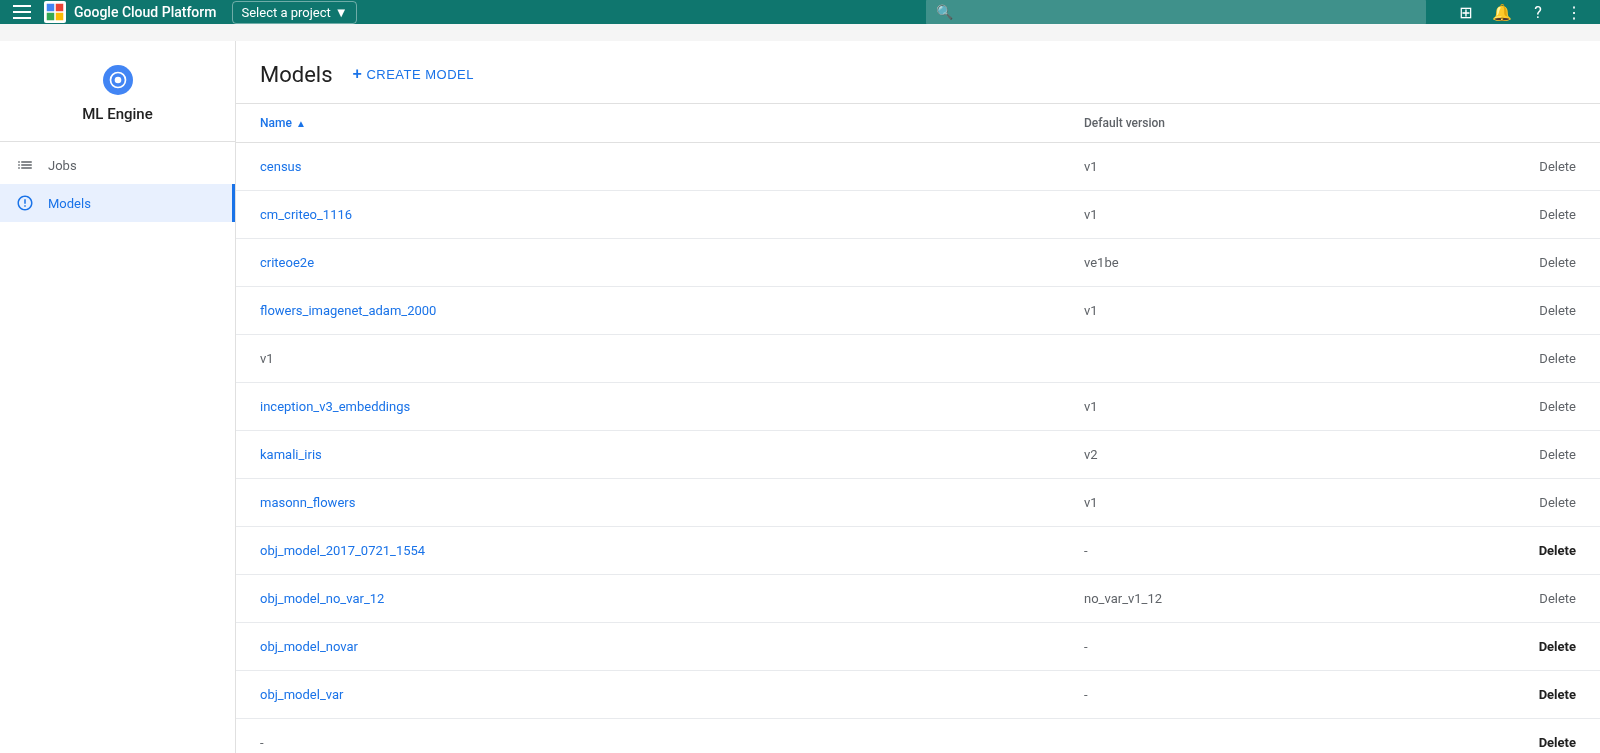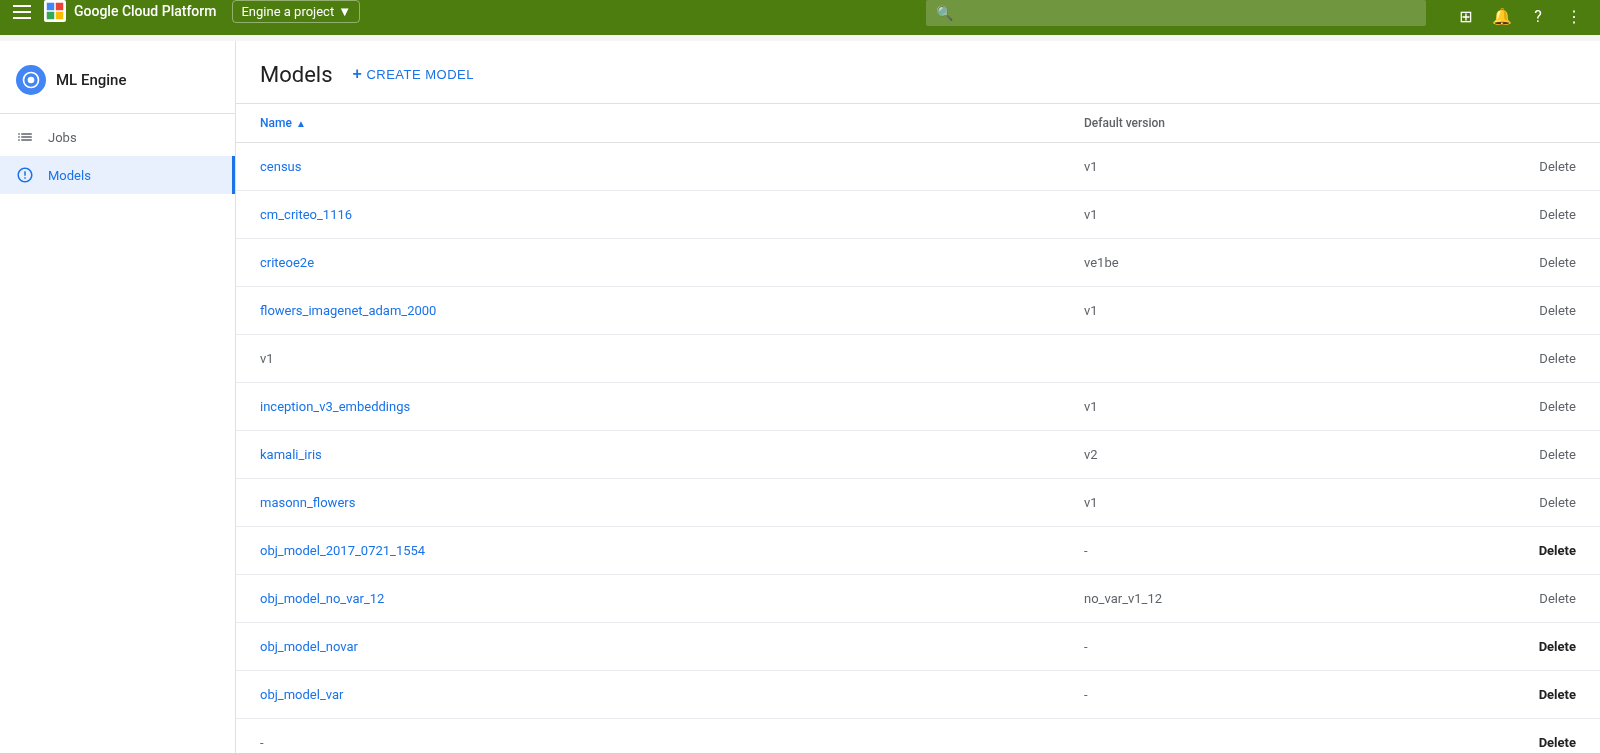--- a/index.html
+++ b/index.html
@@ -1,23 +1,23 @@
 <!DOCTYPE html>
 <html><head>
   <meta charset="utf-8">
   <style>
     * { margin: 0; padding: 0; box-sizing: border-box; }
     body { font-family: 'Roboto', Arial, sans-serif; font-size: 13px; background: #f5f5f5; color: #212121; }
 
     
     .top-nav {
       display: flex;
-      align-items: flex-start;
-      background: #4d7c0f;
-      height: 35px;
+      align-items: center;
+      background: #0f766e;
+      height: 24px;
       padding: 0 10px;
       color: white;
       position: fixed;
       top: 0; left: 0; right: 0;
       z-index: 100;
     }
     .top-nav .hamburger {
       width: 24px; height: 24px; cursor: pointer; margin-right: 10px;
       display: flex; flex-direction: column; justify-content: center; gap: 4px;
     }
@@ -70,20 +70,21 @@
     .sidebar {
       width: 236px;
       background: white;
       border-right: 1px solid #e0e0e0;
       flex-shrink: 0;
       padding-top: 10px;
     }
     .sidebar .product-header {
       display: flex; align-items: center; gap: 10px;
       padding: 14px 16px;
+      flex-direction: column;
     }
     .sidebar .product-icon {
       width: 30px; height: 30px; border-radius: 50%;
       background: #4285f4; display: flex; align-items: center; justify-content: center;
     }
     .sidebar .product-icon svg { width: 20px; height: 20px; }
     .sidebar .product-name {
       font-size: 15px; font-weight: 500; color: #212121;
     }
     .sidebar-divider { height: 1px; background: #e0e0e0; margin: 4px 0; }
@@ -166,21 +167,21 @@
       <svg viewBox="0 0 24 24" fill="none">
         <rect width="10" height="10" x="1" y="1" fill="#4285F4"></rect>
         <rect width="10" height="10" x="13" y="1" fill="#EA4335"></rect>
         <rect width="10" height="10" x="1" y="13" fill="#34A853"></rect>
         <rect width="10" height="10" x="13" y="13" fill="#FBBC05"></rect>
       </svg>
     </div>
     <span class="brand-name">Google Cloud Platform</span>
   </div>
   <div class="project-selector">
-    <span>Engine a project</span>
+    <span>Select a project</span>
     <span>▼</span>
   </div>
   <div class="search-bar">
     <span style="font-size:14px; color: rgba(255,255,255,0.8);">🔍</span>
   </div>
   <div class="nav-icons">
     <div class="icon-btn">⊞</div>
     <div class="icon-btn">🔔</div>
     <div class="icon-btn">?</div>
     <div class="icon-btn">⋮</div>

